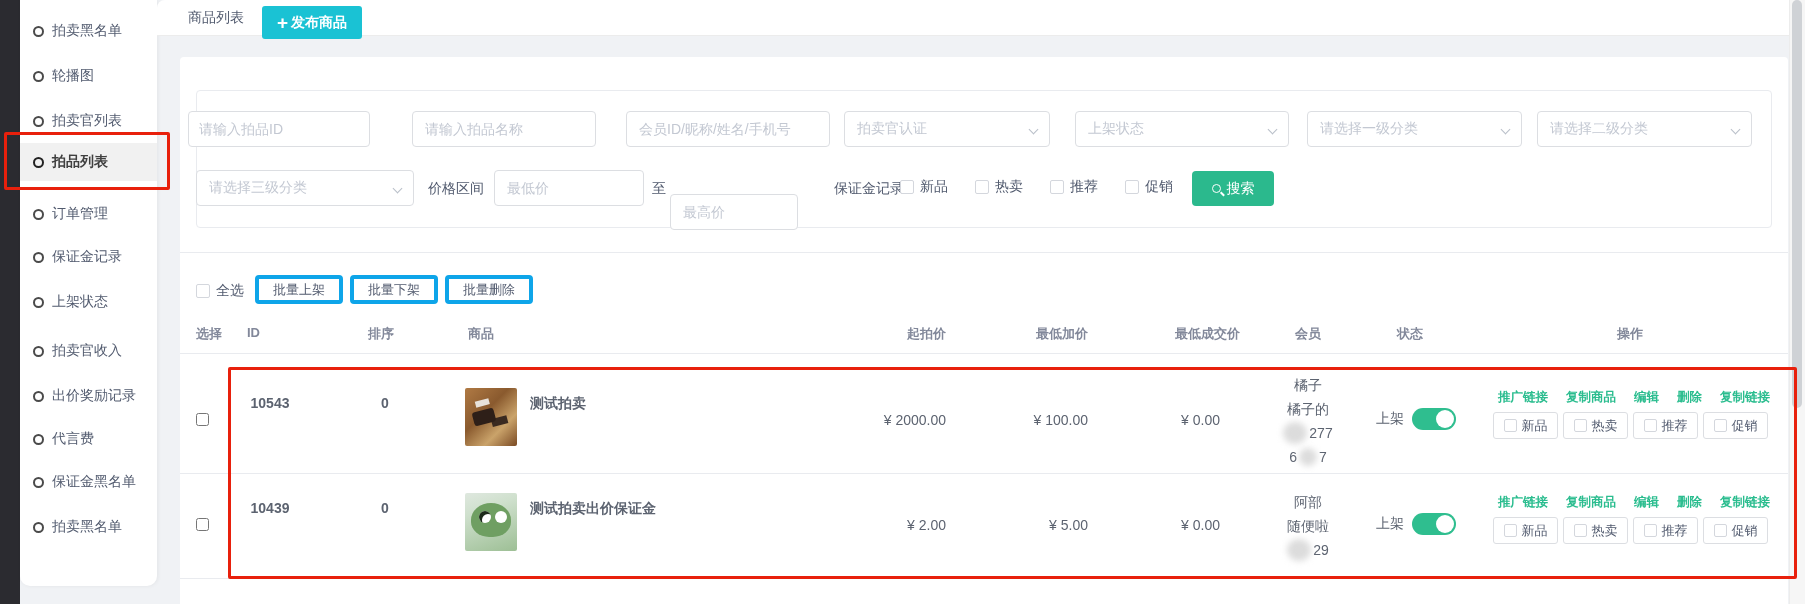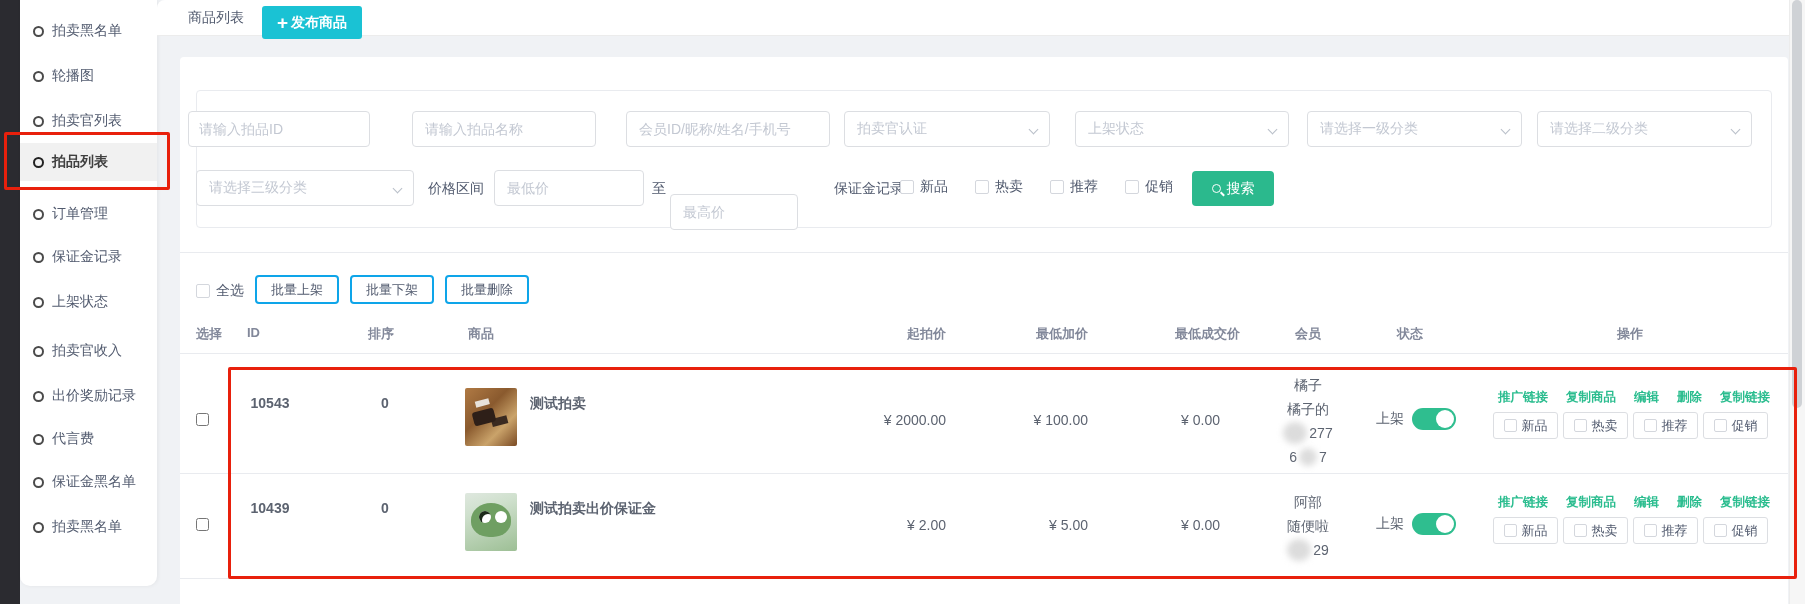--- a/index.html
+++ b/index.html
@@ -37,21 +37,21 @@
   .ckbox { width:14px; height:14px; border:1px solid #d4d7dd; border-radius:2px; background:#fff; flex:0 0 auto; }
   .type-ck { position:absolute; top:178px; display:flex; align-items:center; gap:6px; font-size:14px; color:#515a6e; cursor:pointer; }
   #search-btn { left:1192px; top:171px; width:82px; height:35px; background:#2bb98d; border:none; border-radius:4px; color:#fff; font-size:14px; cursor:pointer; display:flex; align-items:center; justify-content:center; gap:6px; }
   .lens { width:9px; height:9px; border:1.7px solid #fff; border-radius:50%; position:relative; }
   .lens::after { content:""; position:absolute; left:7px; top:8px; width:5px; height:1.7px; background:#fff; transform:rotate(45deg); }
 
   .hdiv { position:absolute; height:1px; background:#e9ebef; }
 
   
   #select-all { left:196px; top:282px; display:flex; align-items:center; gap:6px; font-size:14px; color:#515a6e; cursor:pointer; }
-  .batch-btn { position:absolute; top:275px; height:29px; background:#fff; border:2px solid #0ea5e9; border-radius:4px; font-size:13px; color:#515a6e; cursor:pointer; padding:0 14px; font-family:inherit; }
+  .batch-btn { position:absolute; top:275px; height:29px; background:#fff; border:4px solid #0ea5e9; border-radius:4px; font-size:13px; color:#515a6e; cursor:pointer; padding:0 14px; font-family:inherit; }
 
   
   .th { position:absolute; top:325px; font-size:13px; color:#82889a; font-weight:bold; }
   .thr { text-align:right; }
 
   
   .trow { position:absolute; left:180px; width:1608px; height:105px; }
   .cell { position:absolute; font-size:14px; color:#5c6370; }
   .cnum { top:27px;font-weight:bold; }
   .price { text-align:right; top:44px; }

